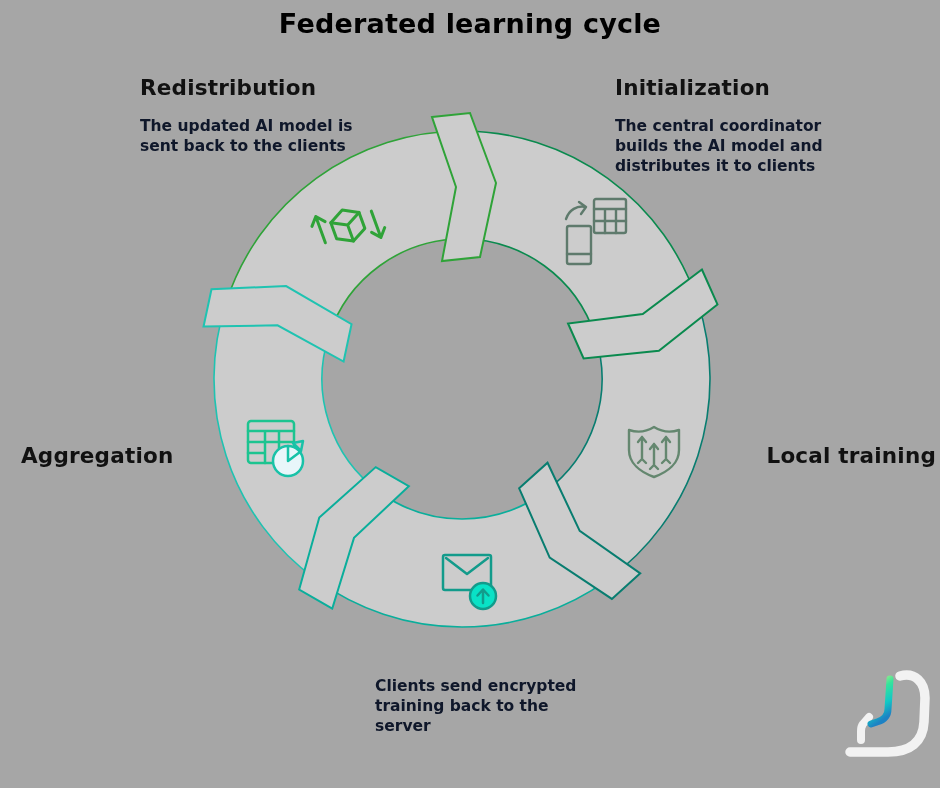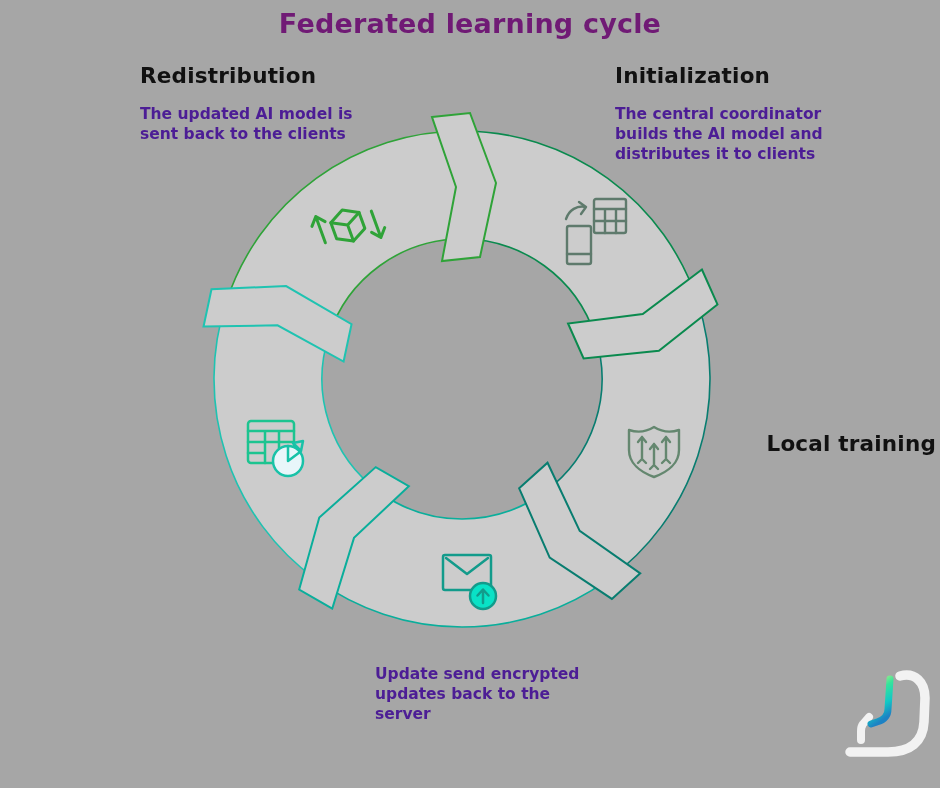--- a/index.html
+++ b/index.html
@@ -5,32 +5,32 @@
   html,body{margin:0;padding:0;}
   body{
     width:940px;height:788px;
     background:#a6a6a6;
     font-family:"DejaVu Sans","Liberation Sans",sans-serif;
     position:relative;overflow:hidden;
   }
   .page-title{
     position:absolute;top:8px;left:0;right:0;
     text-align:center;
-    font-size:27px;font-weight:bold;color:#701a75;
+    font-size:27px;font-weight:bold;color:#000000;
     letter-spacing:.2px;
   }
-  .step-block{position:absolute;}
+  .step-block{position:absolute;margin-top:12px;}
   .step-block h2{
     margin:0 0 16px 0;
     font-size:21.5px;font-weight:bold;color:#111;
     letter-spacing:.2px;
   }
   .step-block p{
     margin:0;
-    font-size:15.5px;font-weight:bold;line-height:1.3;color:#4c1d95;
+    font-size:15.5px;font-weight:bold;line-height:1.3;color:#0f172a;
   }
   #blk-redistribution{left:140px;top:63px;width:215px;}
   #blk-initialization{left:615px;top:63px;width:232px;}
   #blk-local-training{left:731px;top:431px;width:205px;text-align:right;}
   #blk-aggregation{left:21px;top:431px;width:225px;}
   #blk-update-sharing{left:375px;top:664px;width:228px;}
 
   svg{position:absolute;left:0;top:0;}
   .seg,.chv{fill:#ccc;}
   .st-initialization{stroke:#0A8A4E;}
@@ -125,17 +125,18 @@
 <div class="step-block" id="blk-initialization">
   <h2>Initialization</h2>
   <p>The central coordinator builds the AI model and distributes it to clients</p>
 </div>
 
 <div class="step-block" id="blk-local-training">
   <h2>Local training</h2>
 </div>
 
 <div class="step-block" id="blk-aggregation">
+  <h2>Aggregation</h2>
 </div>
 
 <div class="step-block" id="blk-update-sharing">
-  <p>Update send encrypted updates back to the server</p>
+  <p>Clients send encrypted training back to the server</p>
 </div>
 
 </body></html>

